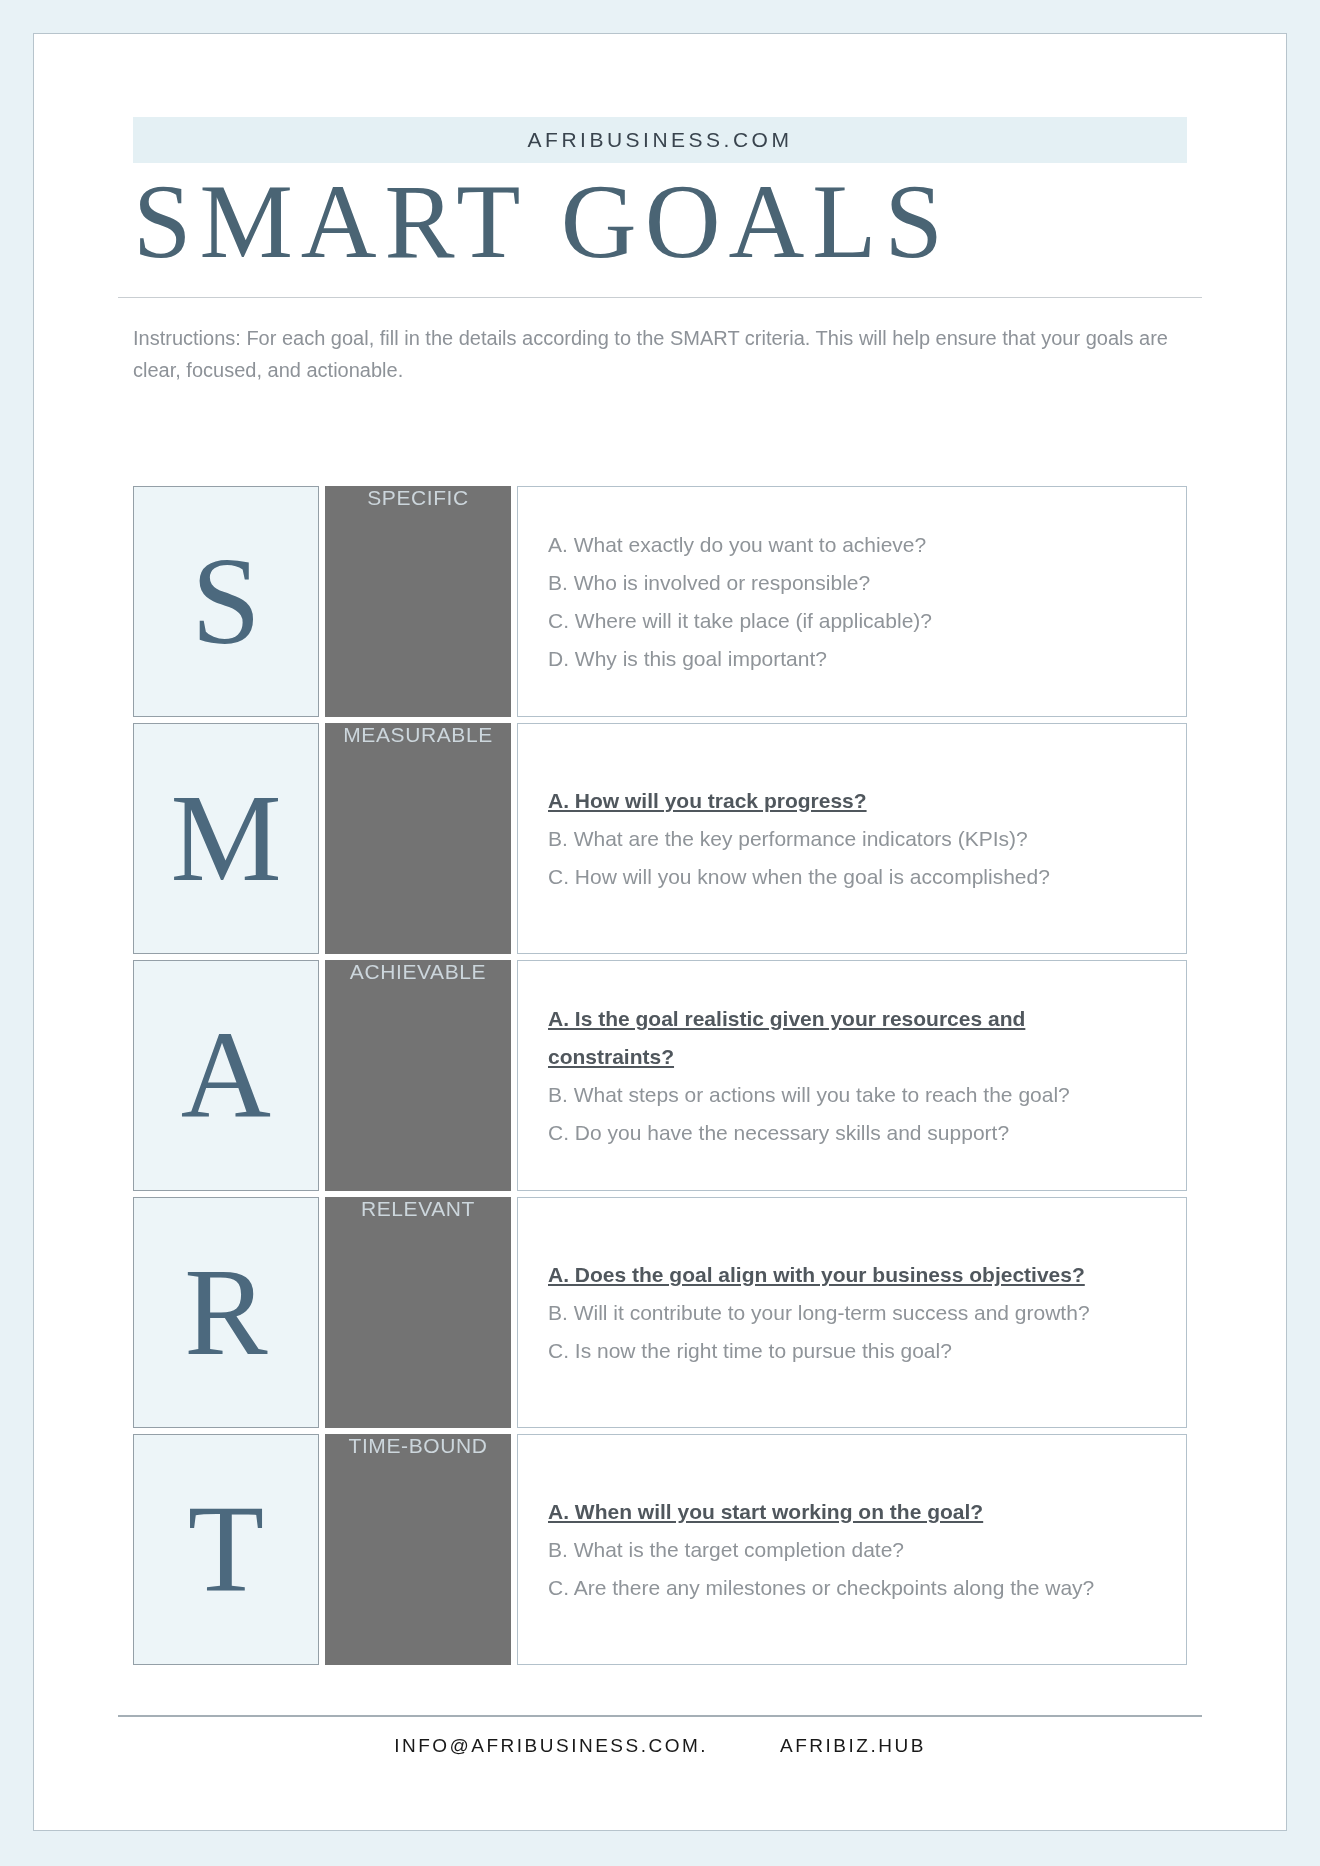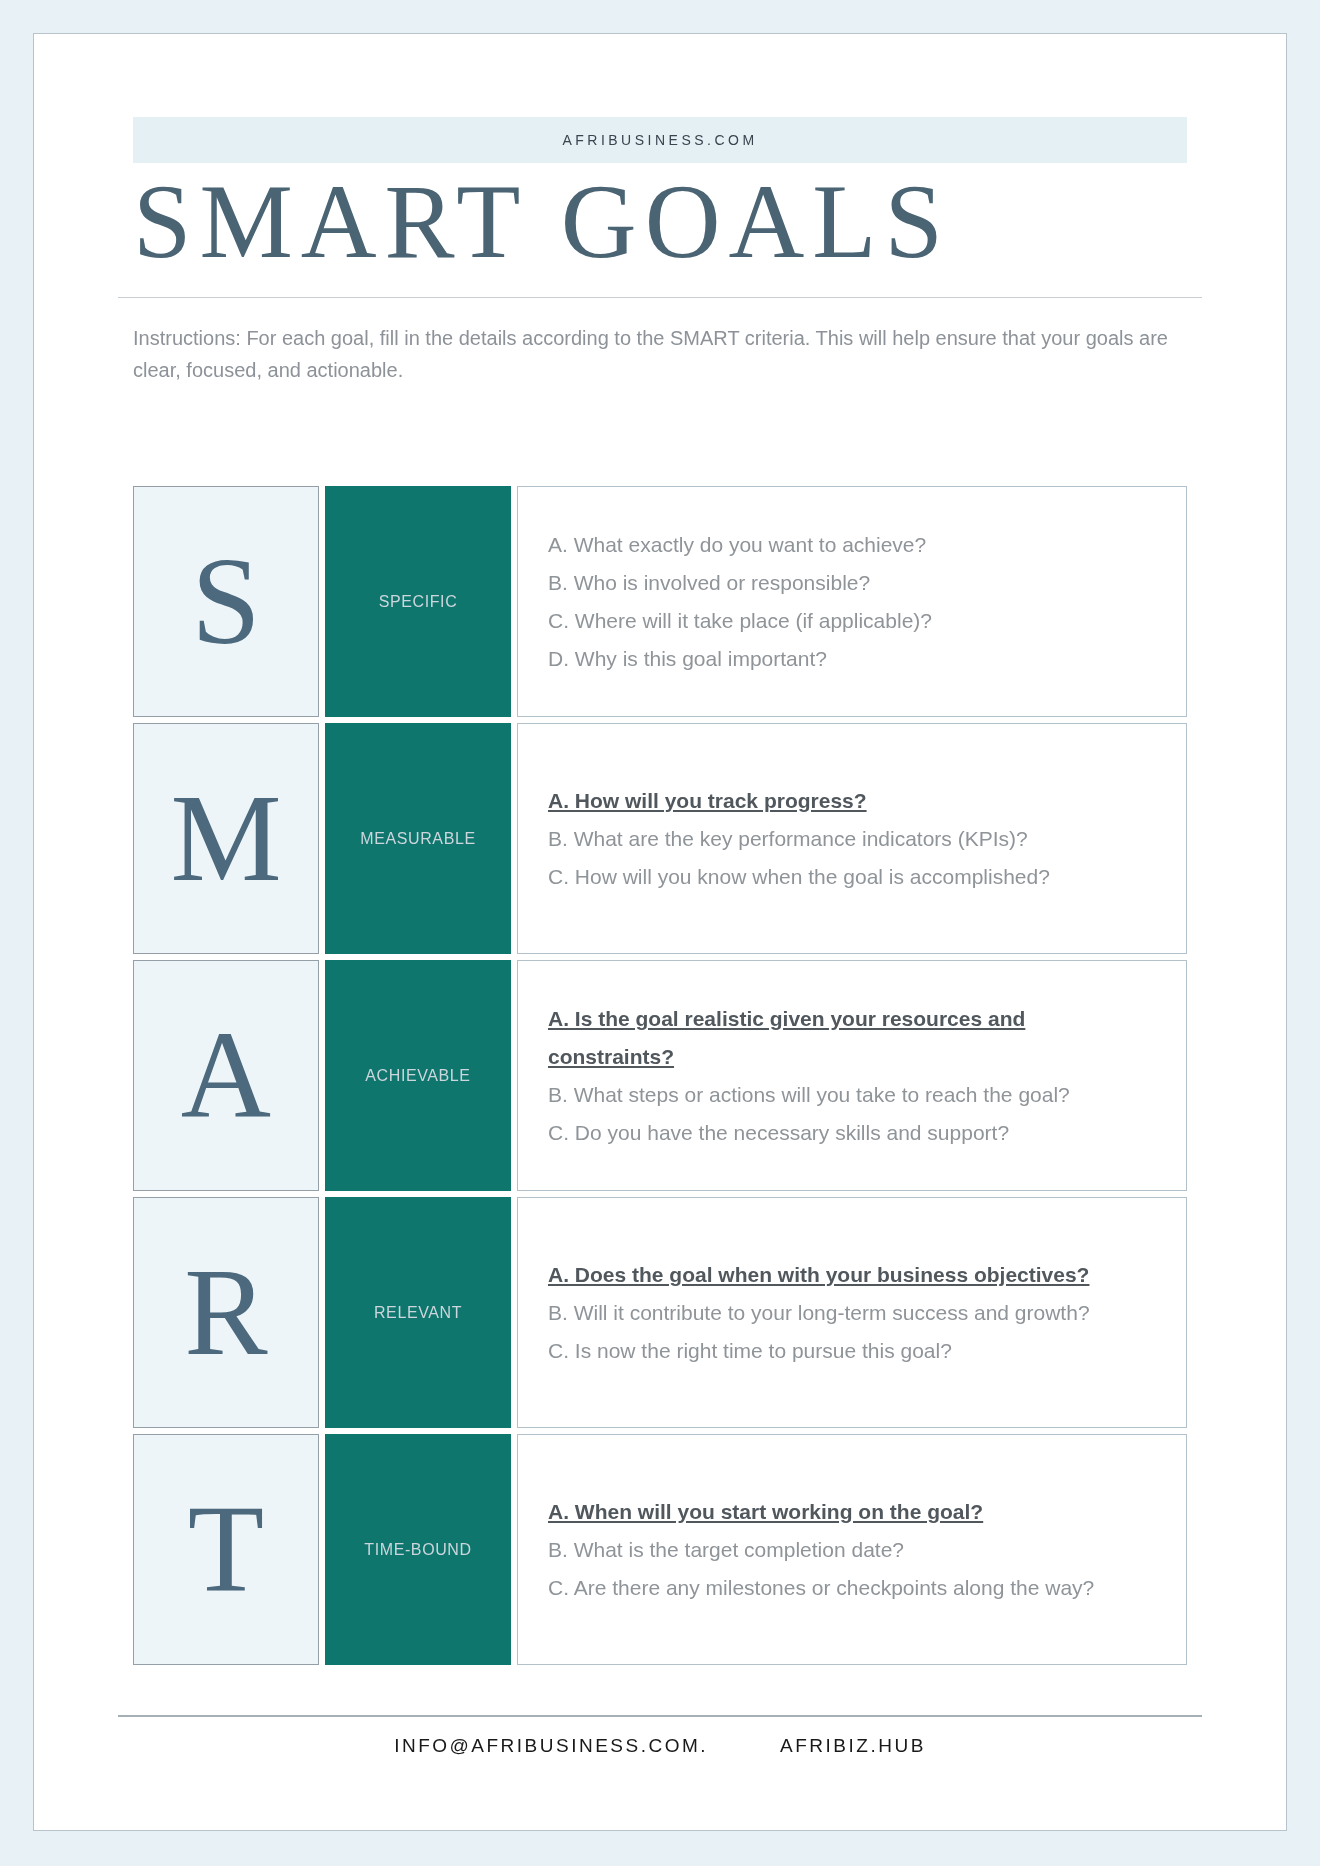--- a/index.html
+++ b/index.html
@@ -17,21 +17,21 @@
     border: 1px solid #b7c4cc;
     min-height: 1798px;
     padding: 83px 99px 60px 99px;
   }
   .banner {
     background: #e4f0f4;
     height: 46px;
     display: flex;
     align-items: center;
     justify-content: center;
-    font-size: 14px;
+    font-size: 21px;
     letter-spacing: 3.5px;
     color: #39444e;
   }
   .title {
     margin-top: 0;
     text-align: left;
     font-family: "Liberation Serif", serif;
     font-weight: 400;
     font-size: 105px;
     letter-spacing: 8px;
@@ -61,26 +61,26 @@
     min-height: 231px;
     display: flex;
     align-items: center;
     justify-content: center;
     font-family: "Liberation Serif", serif;
     font-size: 125px;
     color: #4c697e;
     line-height: 1;
   }
   .label-cell {
-    background: #0f766e;
+    background: #737373;
     min-height: 231px;
     display: flex;
-    align-items: center;
-    justify-content: center;
-    font-size: 16px;
+    align-items: flex-start;
+    justify-content: center;
+    font-size: 21px;
     letter-spacing: 0.6px;
     color: #ccd6dc;
   }
   .questions-cell {
     background: #ffffff;
     border: 1px solid #b3c1cb;
     min-height: 231px;
     display: flex;
     flex-direction: column;
     justify-content: center;
@@ -166,21 +166,21 @@
       <p>C. Do you have the necessary skills and support?</p>
     </div>
 
     <div class="letter-cell">
       <span>R</span>
     </div>
     <div class="label-cell">
       <span>RELEVANT</span>
     </div>
     <div class="questions-cell">
-      <p class="q-bold">A. Does the goal when with your business objectives?</p>
+      <p class="q-bold">A. Does the goal align with your business objectives?</p>
       <p>B. Will it contribute to your long-term success and growth?</p>
       <p>C. Is now the right time to pursue this goal?</p>
     </div>
 
     <div class="letter-cell">
       <span>T</span>
     </div>
     <div class="label-cell">
       <span>TIME-BOUND</span>
     </div>

